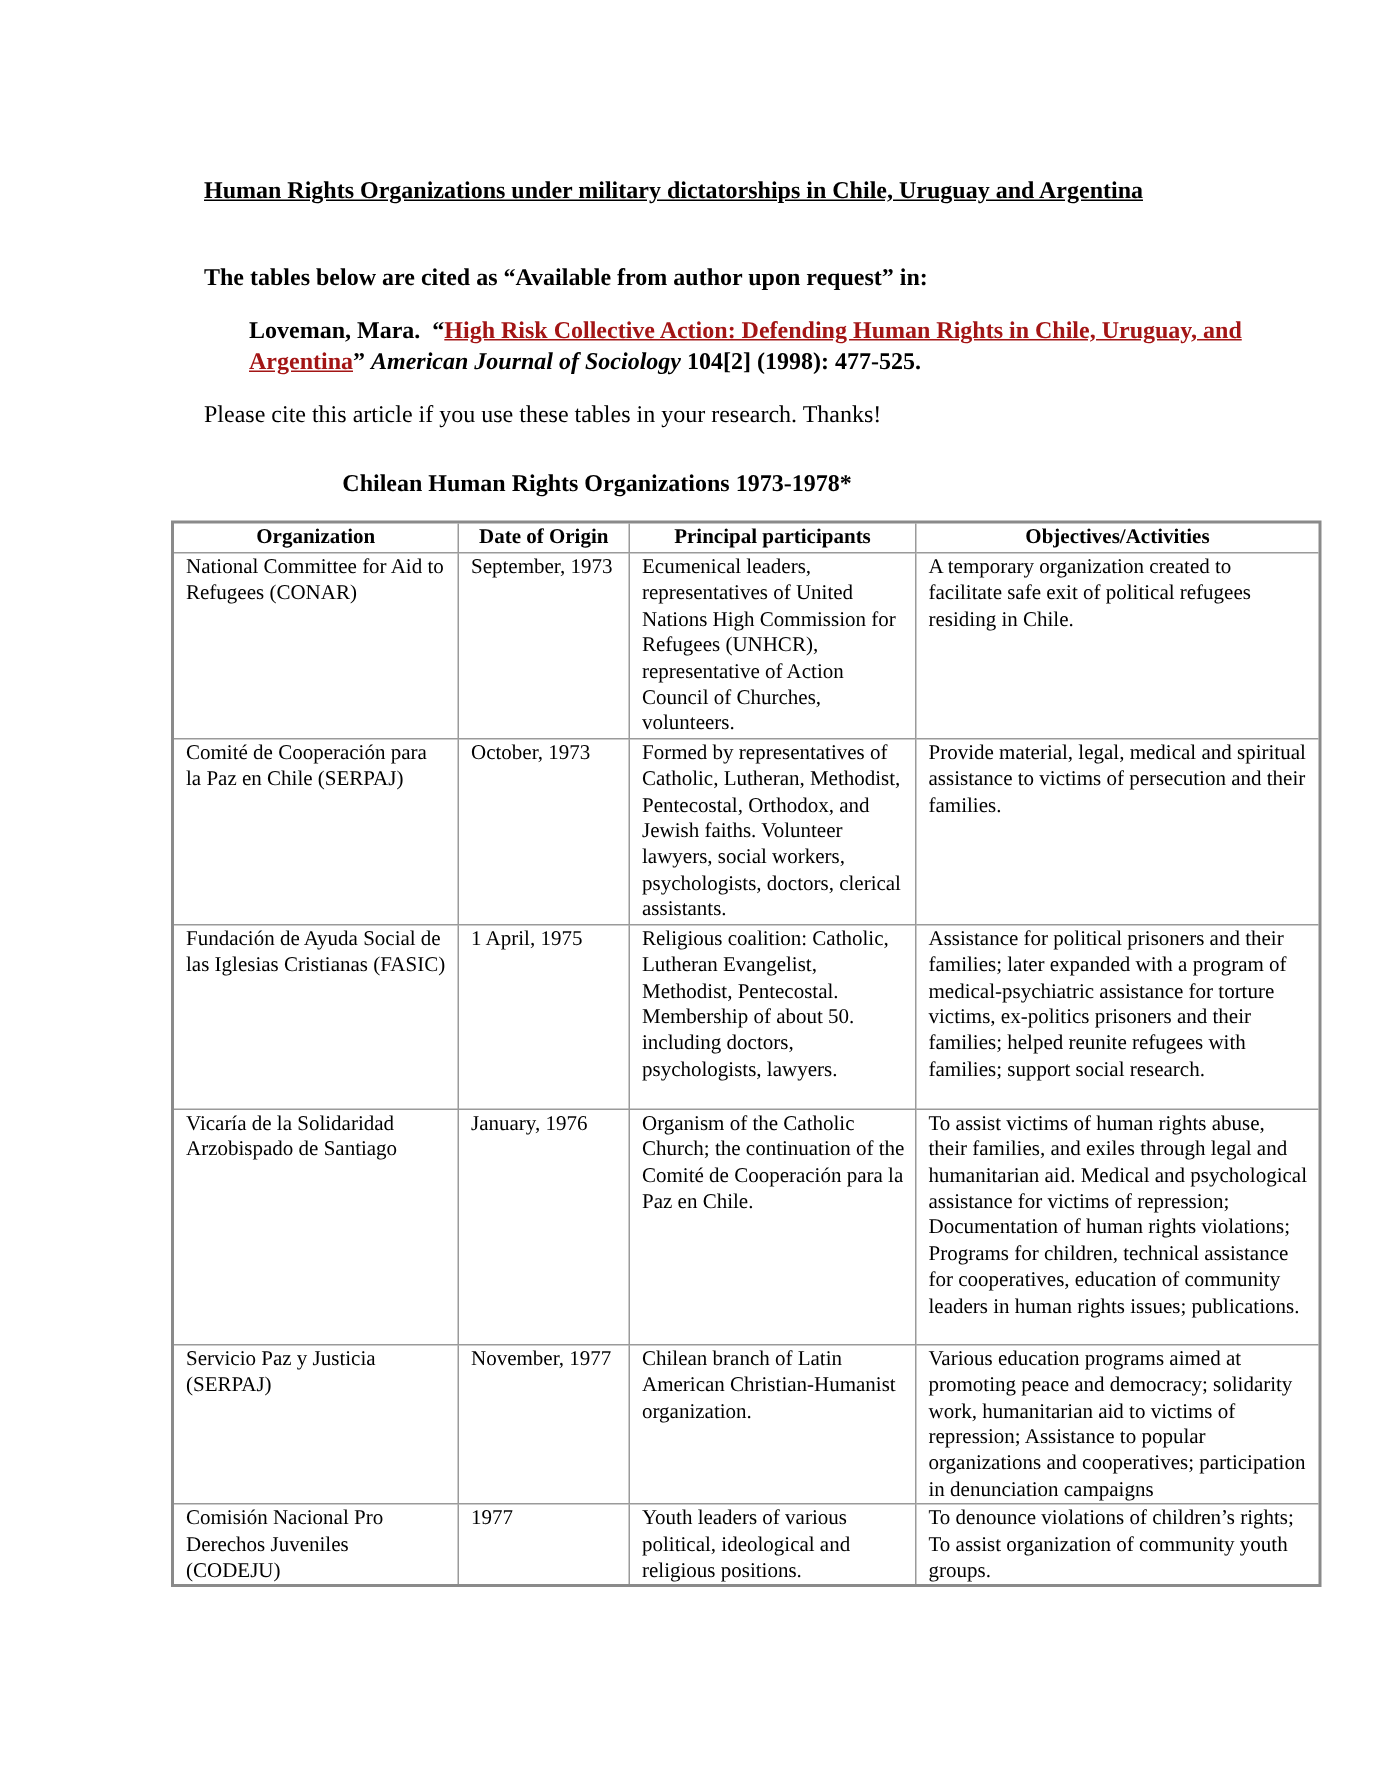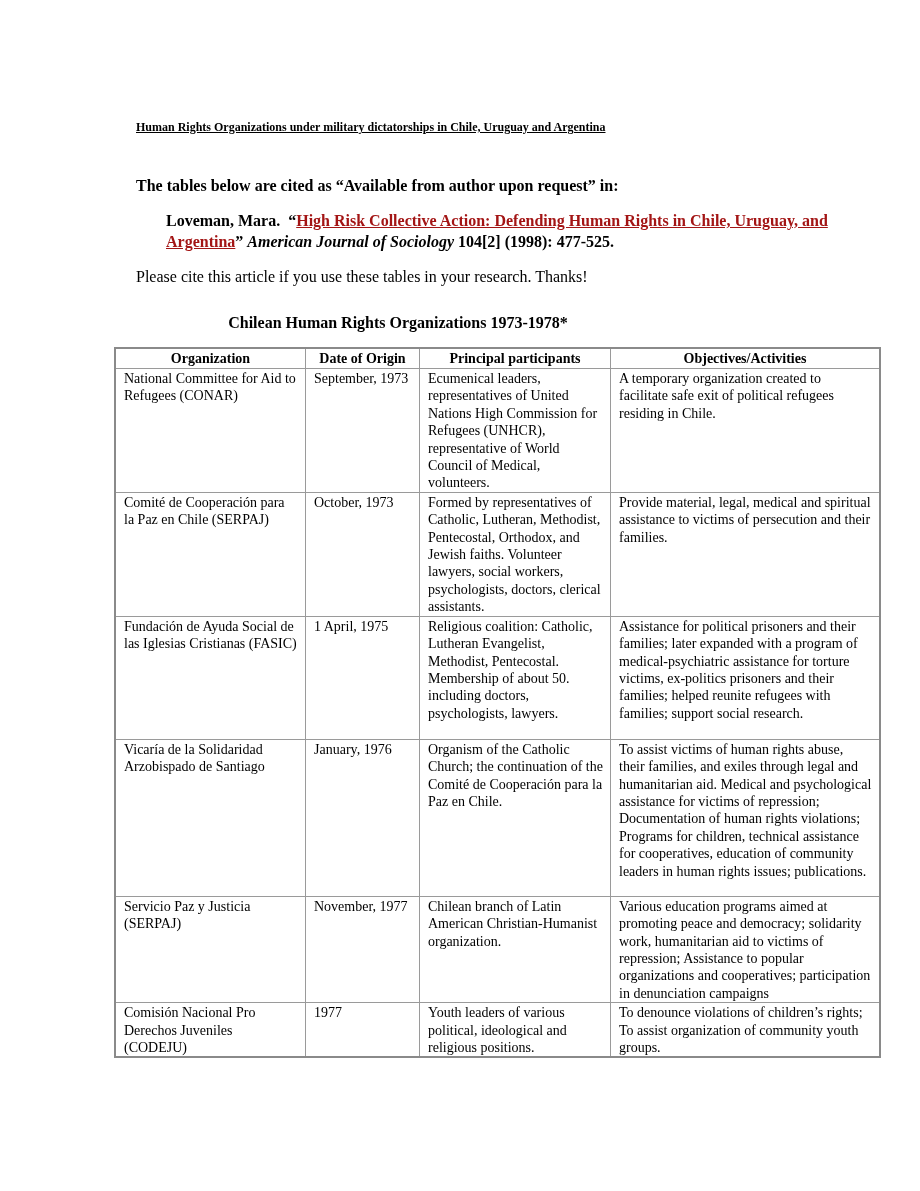--- a/index.html
+++ b/index.html
@@ -2,21 +2,21 @@
 <html><head>
 <meta charset="utf-8">
 <style>
   html, body { margin: 0; padding: 0; background: #ffffff; }
   body {
     width: 920px; height: 1191px; position: relative; overflow: hidden;
     font-family: "Liberation Serif", "DejaVu Serif", serif; color: #000;
   }
   .heading {
     position: absolute; left: 136px; top: 117px; width: 650px;
-    font-weight: bold; font-size: 12px; line-height: 21px; text-decoration: underline;
+    font-weight: bold; font-size: 16px; line-height: 21px; text-decoration: underline;
   }
   .cited {
     position: absolute; left: 136px; top: 175px; width: 700px;
     font-weight: bold; font-size: 16px; line-height: 21px;
   }
   .ref {
     position: absolute; left: 136px; top: 210px; width: 700px;
     font-weight: bold; font-size: 16px; line-height: 21px; margin-left: 30px;
   }
   .ref a { color: #a31515; text-decoration: underline; }
@@ -82,21 +82,21 @@
       <th>Organization</th>
       <th>Date of Origin</th>
       <th>Principal participants</th>
       <th>Objectives/Activities</th>
     </tr>
   </thead>
   <tbody>
     <tr class="r1">
       <td>National Committee for Aid to Refugees (CONAR)</td>
       <td>September, 1973</td>
-      <td>Ecumenical leaders, representatives of United Nations High Commission for Refugees (UNHCR), representative of World Council of Medical, volunteers.</td>
+      <td>Ecumenical leaders, representatives of United Nations High Commission for Refugees (UNHCR), representative of Action Council of Churches, volunteers.</td>
       <td>A temporary organization created to facilitate safe exit of political refugees residing in Chile.</td>
     </tr>
     <tr class="r2">
       <td>Comité de Cooperación para la Paz en Chile (SERPAJ)</td>
       <td>October, 1973</td>
       <td>Formed by representatives of Catholic, Lutheran, Methodist, Pentecostal, Orthodox, and Jewish faiths. Volunteer lawyers, social workers, psychologists, doctors, clerical assistants.</td>
       <td>Provide material, legal, medical and spiritual assistance to victims of persecution and their families.</td>
     </tr>
     <tr class="r3">
       <td>Fundación de Ayuda Social de las Iglesias Cristianas (FASIC)</td>

